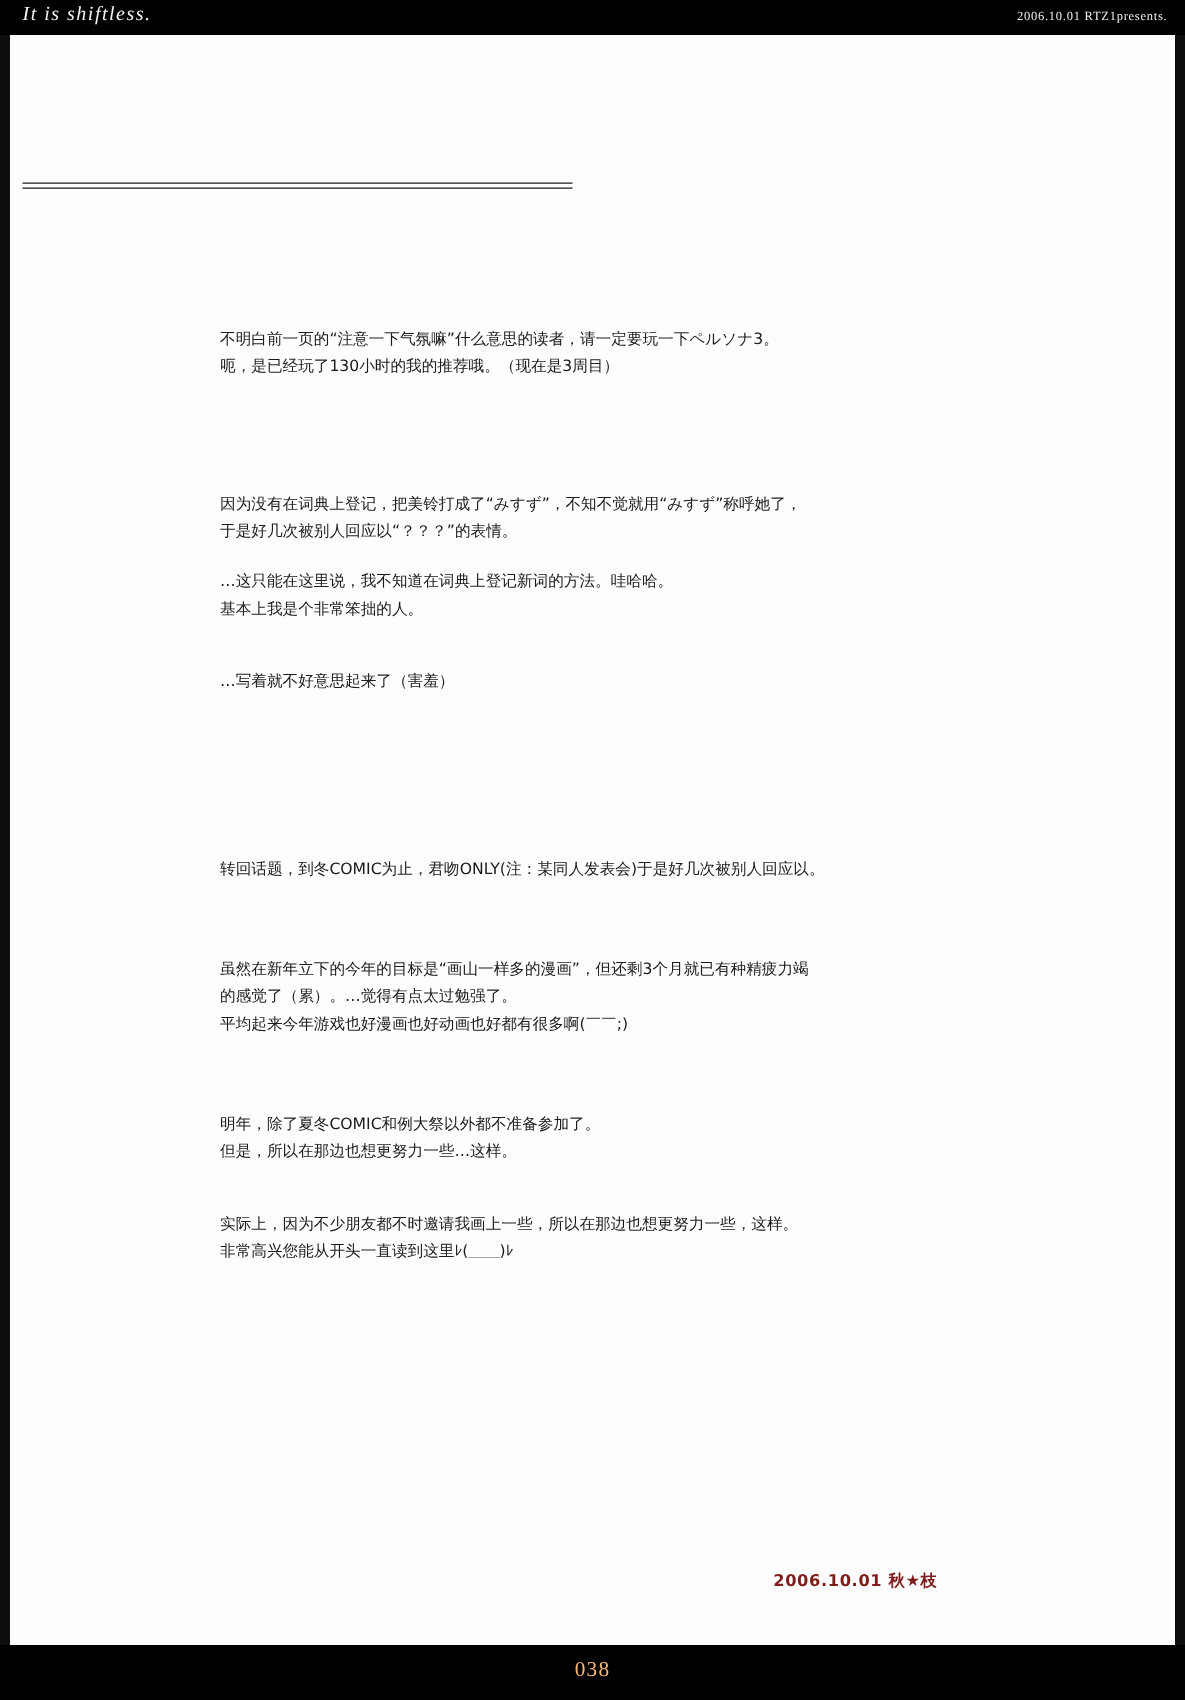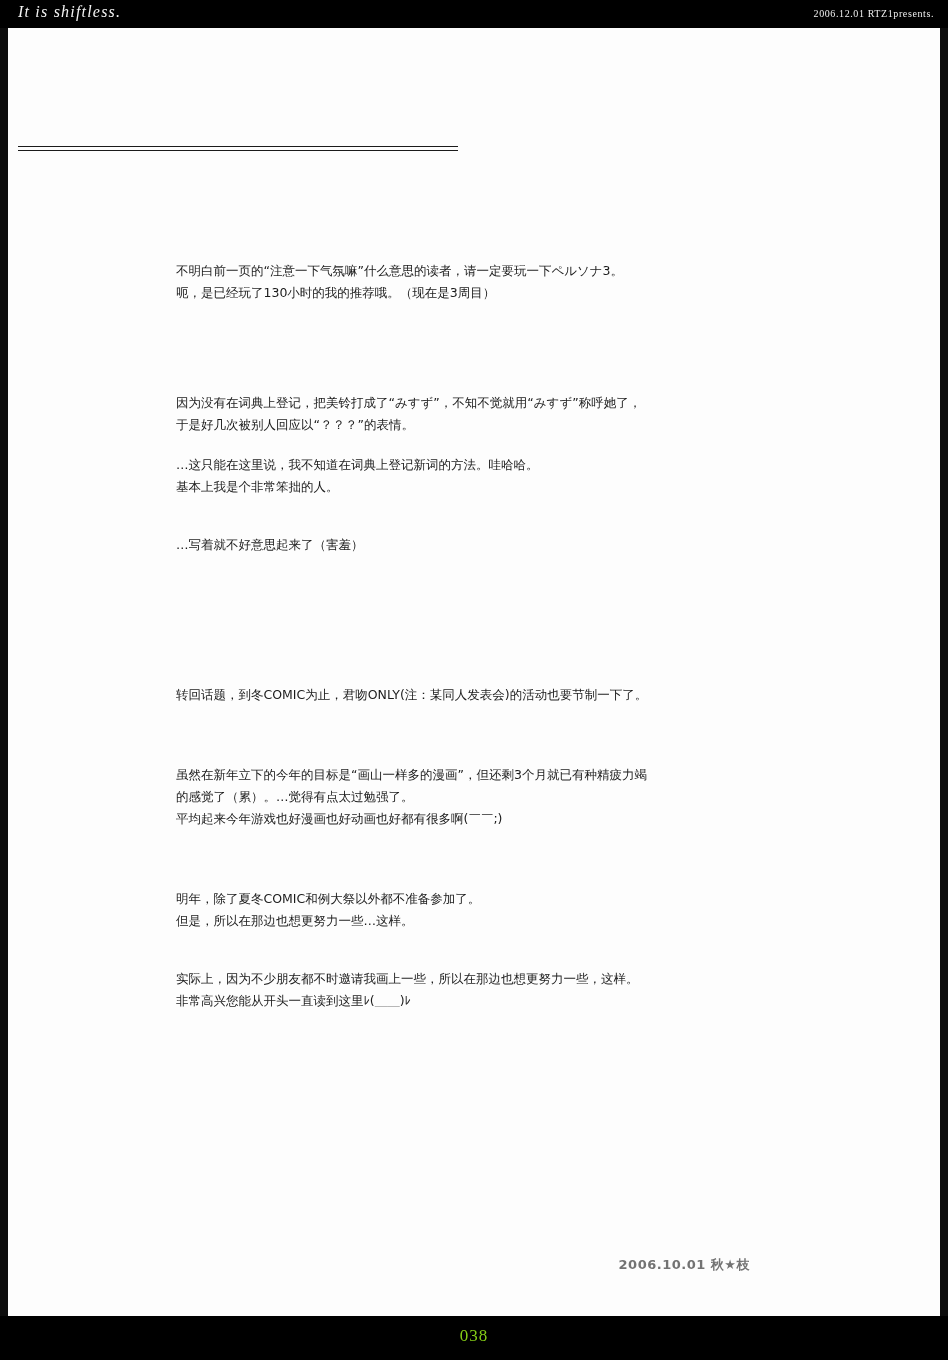--- a/index.html
+++ b/index.html
@@ -64,21 +64,21 @@
     width: 948px;
     height: 44px;
     background: #000000;
   }
   .page-number {
     position: absolute;
     left: 0;
     top: 10px;
     width: 948px;
     text-align: center;
-    color: #84cc16;
+    color: #fdba74;
     font-family: "Liberation Serif", serif;
     font-size: 17px;
     letter-spacing: 1px;
   }
   
   .title {
     position: absolute;
     left: 168px;
     top: 68px;
     font-family: "Liberation Sans", sans-serif;
@@ -121,52 +121,52 @@
   .gap-lg { height: 70px; }
   .gap-md { height: 40px; }
   .gap-sm { height: 18px; }
   .sig {
     position: absolute;
     right: 190px;
     top: 1228px;
     font-family: "DejaVu Sans", sans-serif;
     font-size: 13px;
     font-weight: bold;
-    color: #737373;
+    color: #7f1d1d;
     letter-spacing: 0.5px;
   }
 </style>
 </head>
 <body>
 
 <div class="page">
 
   <div class="top-bar">
     <div class="top-left-text">It is shiftless.</div>
-    <div class="top-right-text">2006.12.01 RTZ1presents.</div>
+    <div class="top-right-text">2006.10.01 RTZ1presents.</div>
   </div>
 
   <div class="paper">
 
     <div class="title-rule"></div>
     <div class="title-rule2"></div>
 
     <div class="body">
       <p class="para">不明白前一页的“注意一下气氛嘛”什么意思的读者，请一定要玩一下ペルソナ3。
 呃，是已经玩了130小时的我的推荐哦。（现在是3周目）</p>
       <div class="gap-lg"></div>
       <p class="para">因为没有在词典上登记，把美铃打成了“みすず”，不知不觉就用“みすず”称呼她了，
 于是好几次被别人回应以“？？？”的表情。</p>
       <p class="para">…这只能在这里说，我不知道在词典上登记新词的方法。哇哈哈。
 基本上我是个非常笨拙的人。</p>
       <div class="gap-sm"></div>
       <p class="para">…写着就不好意思起来了（害羞）</p>
       <div class="gap-lg"></div>
       <div class="gap-md"></div>
-      <p class="para">转回话题，到冬COMIC为止，君吻ONLY(注：某同人发表会)的活动也要节制一下了。</p>
+      <p class="para">转回话题，到冬COMIC为止，君吻ONLY(注：某同人发表会)于是好几次被别人回应以。</p>
       <div class="gap-md"></div>
       <p class="para">虽然在新年立下的今年的目标是“画山一样多的漫画”，但还剩3个月就已有种精疲力竭
 的感觉了（累）。…觉得有点太过勉强了。
 平均起来今年游戏也好漫画也好动画也好都有很多啊(￣￣;)</p>
       <div class="gap-md"></div>
       <p class="para">明年，除了夏冬COMIC和例大祭以外都不准备参加了。
 但是，所以在那边也想更努力一些…这样。</p>
       <div class="gap-sm"></div>
       <p class="para">实际上，因为不少朋友都不时邀请我画上一些，所以在那边也想更努力一些，这样。
 非常高兴您能从开头一直读到这里ﾚ(＿＿)ﾚ</p>

